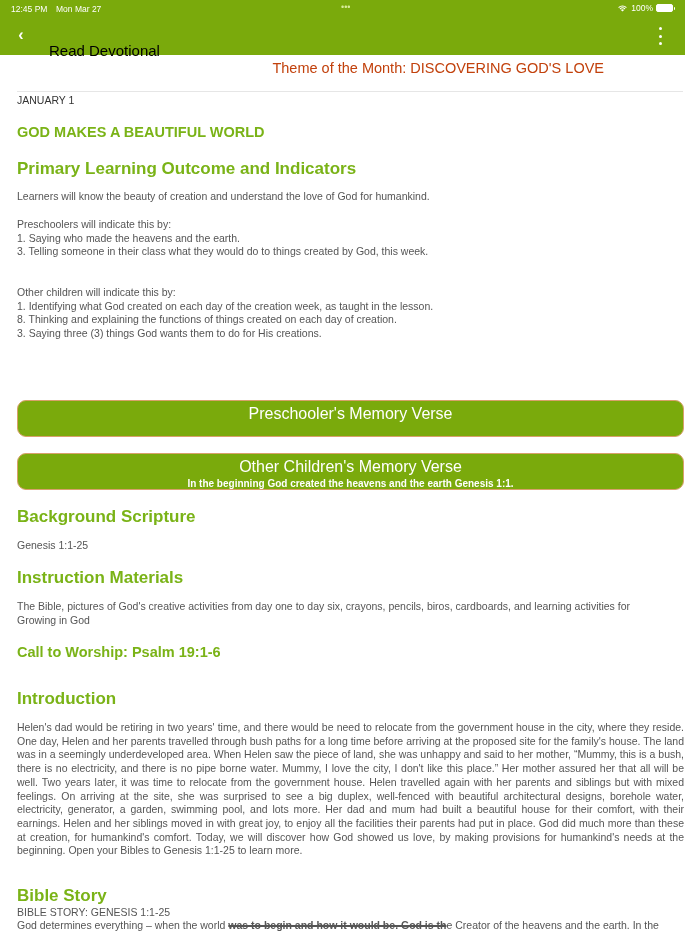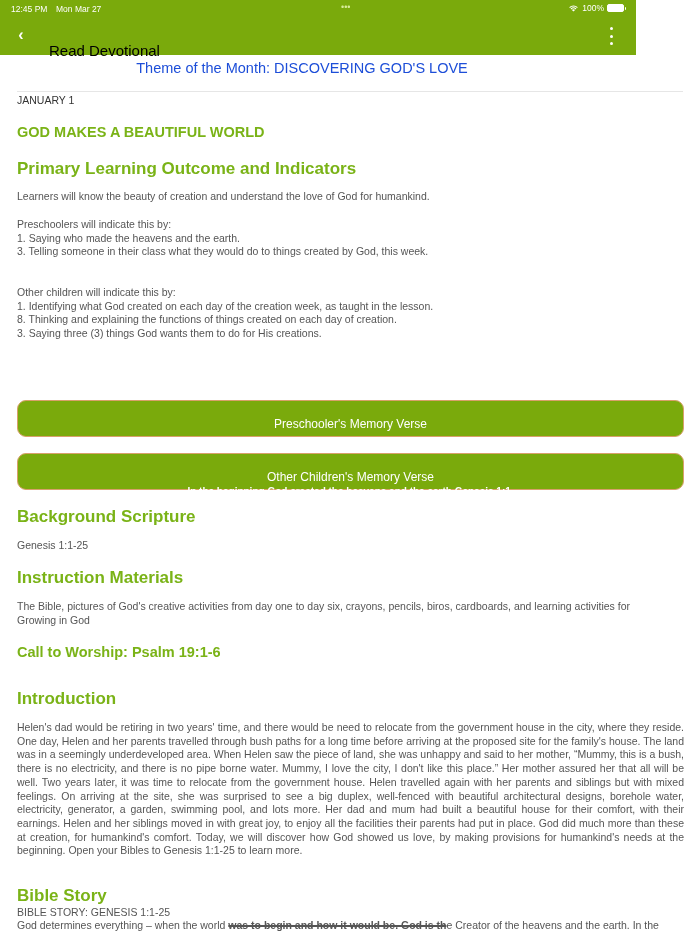--- a/index.html
+++ b/index.html
@@ -1,47 +1,47 @@
 <!DOCTYPE html>
 <html><head>
   <meta charset="utf-8">
   <style>
     * { margin: 0; padding: 0; box-sizing: border-box; }
     html, body { width: 700px; height: 934px; overflow: hidden; background: #ffffff; }
     body { font-family: "Liberation Sans", "DejaVu Sans", sans-serif; color: #555555; position: relative; }
 
-    .topbar { background: #7aaa0c; height: 55px; width: 636px; position: relative; color: #fff; }
+    .topbar { background: #7aaa0c; height: 55px; width: 685px; position: relative; color: #fff; }
     .status { position: absolute; top: 0; left: 0; right: 0; height: 18px; font-size: 8.5px; color: #fff; }
     .status .time { position: absolute; left: 11px; top: 4px; }
     .status .date { position: absolute; left: 56px; top: 4px; }
     .status .dots { position: absolute; left: 341px; top: 2px; font-size: 9px; letter-spacing: 0px; color: #d8ec9a; }
     .status .right { position: absolute; right: 12px; top: 3px; display: flex; align-items: center; gap: 3px; }
     .status .batt { width: 17px; height: 8px; border: 1px solid #fff; border-radius: 2px; position: relative; background: #fff; }
     .status .batt::after { content: ""; position: absolute; right: -3px; top: 2px; width: 1.5px; height: 3px; background: #fff; border-radius: 0 1px 1px 0; }
     .nav { position: absolute; top: 18px; left: 0; right: 0; height: 37px; }
     .nav .back { position: absolute; left: 11px; top: 7px; width: 20px; height: 20px; font-size: 16px; font-weight: bold; color: #fff; line-height: 20px; text-align: center; cursor: pointer; }
     .nav .title { position: absolute; left: 49px; top: 24px; font-size: 15px; color: #000000; }
     .nav .more { position: absolute; right: 22px; top: 9px; width: 6px; height: 18px; cursor: pointer; display: flex; flex-direction: column; justify-content: space-between; align-items: center; }
     .nav .more span { display: block; width: 3px; height: 3px; border-radius: 50%; background: #fff; }
 
     .content { position: absolute; top: 55px; left: 0; width: 700px; }
-    .theme { text-align: center; color: #1d4ed8; font-size: 14.5px; position: absolute; top: 5px; left: 0; width: 604px; }
+    .theme { text-align: right; color: #c2410c; font-size: 14.5px; position: absolute; top: 5px; left: 0; width: 604px; }
     .divider { position: absolute; top: 36px; left: 17px; width: 666px; height: 1px; background: #e6e6e6; }
     .date-label { position: absolute; top: 39px; left: 17px; font-size: 10.5px; color: #333; }
 
     .abs { position: absolute; left: 17px; }
     .h-green { color: #7ab317; font-weight: bold; }
     .h1 { font-size: 14.5px; }
     .h2 { font-size: 17px; }
     .h3 { font-size: 14.5px; }
     .para { font-size: 10.5px; line-height: 13.7px; color: #555; width: 668px; }
     .para.justify { text-align: justify; }
 
     .verse-btn { position: absolute; left: 17px; width: 667px; background: #7aaa0c; border: 1px solid #d9a06b; border-radius: 9px; color: #fff; text-align: center; cursor: pointer; }
-    .verse-btn .label { font-size: 12px; display: block; margin-top: 12px; }
+    .verse-btn .label { font-size: 16px; display: block; }
     .verse-btn .verse { font-size: 10px; font-weight: bold; display: block; margin-top: 2px; }
 
     .strike { text-decoration: line-through; text-decoration-thickness: 2px; color: #555; font-weight: bold; }
   </style>
 </head>
 <body>
 
 <div class="topbar">
   <div class="status">
     <span class="time">12:45 PM</span>

